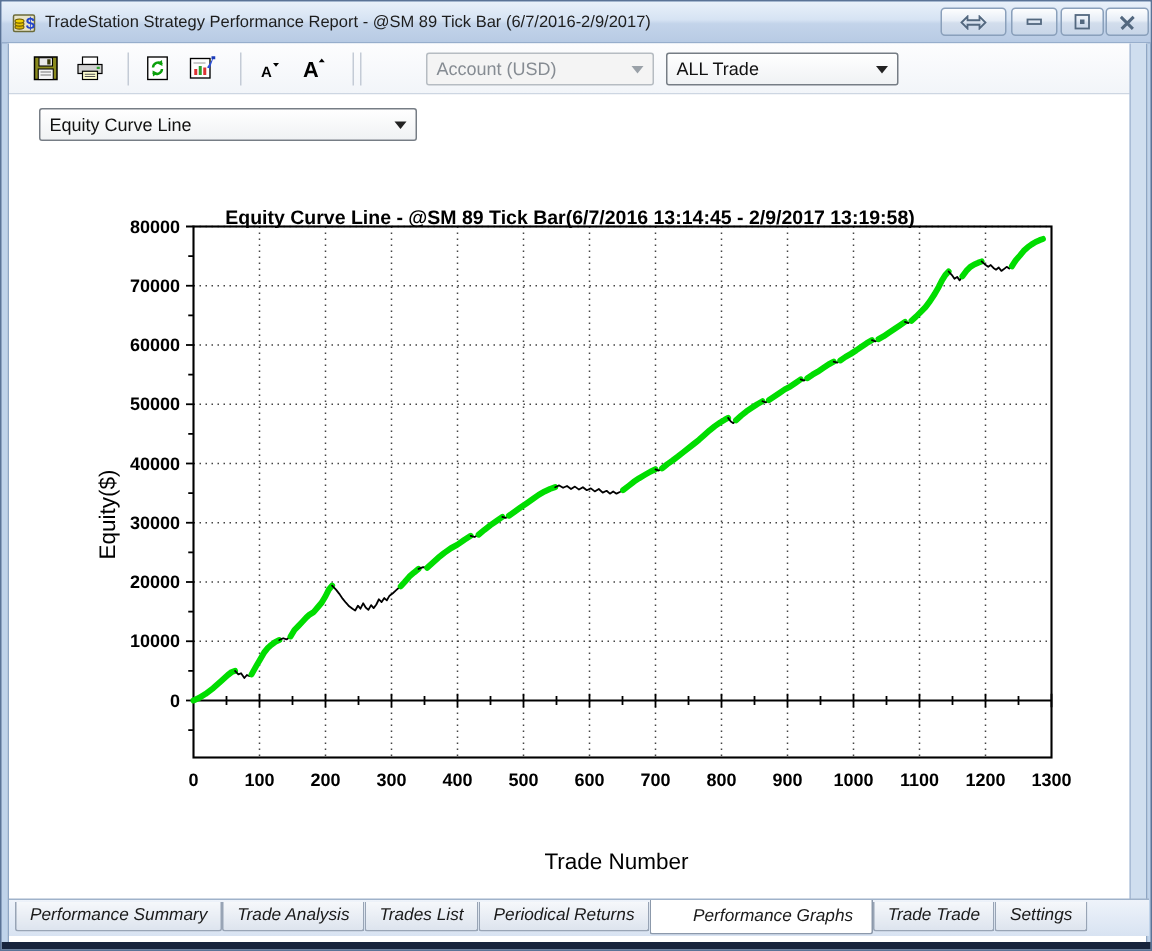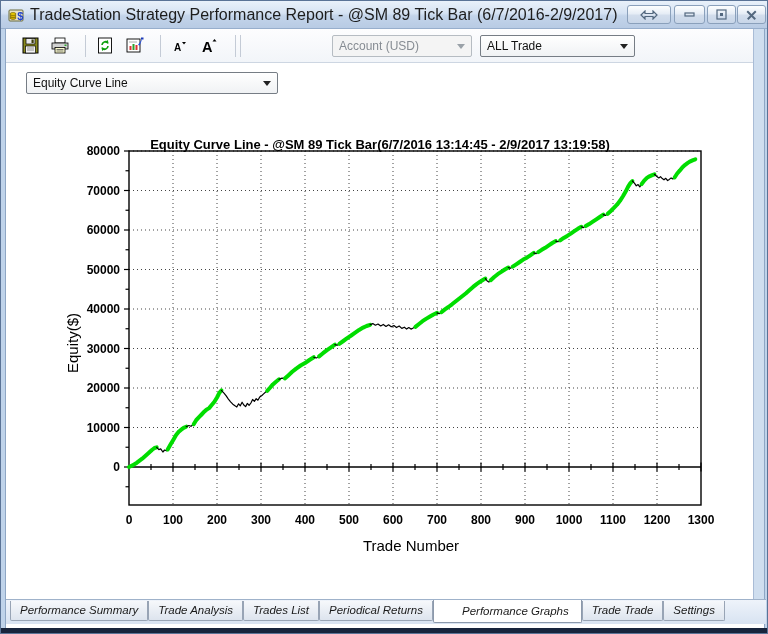--- a/index.html
+++ b/index.html
@@ -9,21 +9,21 @@
     background:#bfd3ea;font-family:"Liberation Sans",sans-serif;
     overflow:hidden;border:1px solid #5a7396;
   }
   
   .titlebar{
     position:absolute;left:0;top:0;width:768px;height:28px;
     background:linear-gradient(#e9f1fa 0%,#d6e3f3 45%,#c3d4ea 55%,#b8cbe4 100%);
     border-bottom:1px solid #97aecc;display:flex;align-items:center;
   }
   .app-icon{width:16px;height:16px;margin:0 6px 0 7px;flex:0 0 auto;}
-  .title-text{font-size:16px;color:#1d1d1d;flex:1 1 auto;white-space:nowrap;overflow:hidden;}
+  .title-text{font-size:11px;color:#1d1d1d;flex:1 1 auto;white-space:nowrap;overflow:hidden;}
   .winbtn{
     position:absolute;top:4px;height:19px;border:1px solid #8aa0bb;border-radius:3px;
     background:linear-gradient(#fdfefe,#e6edf6 45%,#d2ddec 55%,#c8d6e8);
     display:flex;align-items:center;justify-content:center;color:#47596f;
   }
   .winbtn svg{display:block;}
   .btn-link{right:98px;width:44px;font-size:13px;}
   .btn-min{right:64px;width:31px;}
   .btn-restore{right:33px;width:29px;}
   .btn-close{right:3px;width:29px;}
@@ -45,31 +45,31 @@
   .combo{
     height:22px;border:1px solid #767d85;border-radius:2px;
     background:linear-gradient(#ffffff,#f0f2f4);
     display:flex;align-items:center;font-size:12px;color:#111;
     padding-left:6px;position:relative;
   }
   .combo .arrow{position:absolute;right:6px;top:8px;width:0;height:0;
     border-left:4px solid transparent;border-right:4px solid transparent;border-top:5px solid #222;}
   .combo.disabled{border-color:#b6bcc2;background:#f4f4f4;color:#868c93;}
   .combo.disabled .arrow{border-top-color:#9aa1a8;}
-  .combo-account{width:140px;margin-left:84px;}
+  .combo-account{width:152px;margin-left:36px;}
   .combo-range{width:155px;margin-left:8px;}
   
   .report{position:absolute;left:0;top:34px;width:748px;height:537px;background:#fff;}
   .combo-graph{position:absolute;left:20px;top:9px;width:252px;text-align:center;}
   .chart-title{position:absolute;left:0;top:74px;width:748px;text-align:center;
     font-size:13px;font-weight:bold;color:#000;}
   .chart-svg{position:absolute;left:6px;top:61px;}
   .axis-ylabel{position:absolute;left:66px;top:280px;transform:translate(-50%,-50%) rotate(-90deg);
     font-size:15px;color:#000;white-space:nowrap;}
-  .axis-xlabel{position:absolute;left:405px;top:474px;transform:translateX(-50%);
+  .axis-xlabel{position:absolute;left:405px;top:503px;transform:translateX(-50%);
     font-size:15px;color:#000;white-space:nowrap;}
   
   .tabbar{
     position:absolute;left:0;bottom:5px;width:760px;height:25px;
     background:linear-gradient(#eef3fa,#d8e3f2);
     border-top:1px solid #9fb2ca;display:flex;align-items:flex-start;padding-left:4px;font-style:italic;
   }
   .tab{
     height:20px;margin-top:1px;padding:3px 9px 0 9px;font-size:11.5px;color:#1a1a1a;
     background:linear-gradient(#f6f8fb,#dde4ee);

